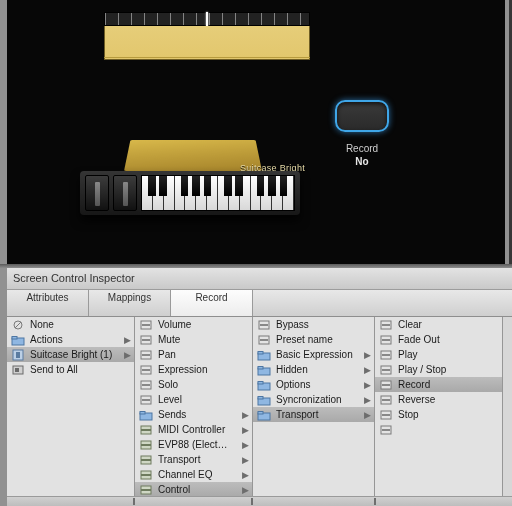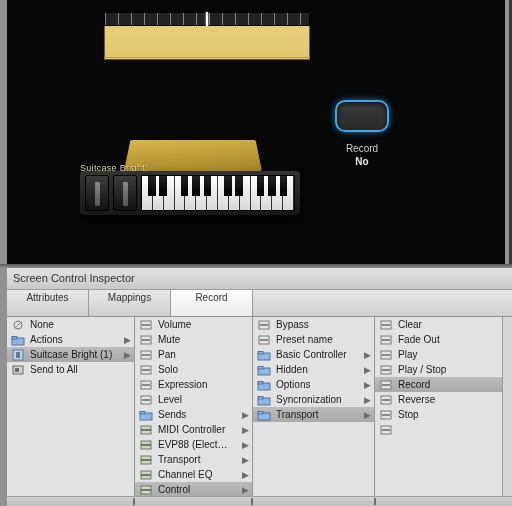--- a/index.html
+++ b/index.html
@@ -19,21 +19,21 @@
 
 
 .record-widget{position:absolute;left:325px;top:100px;width:60px;text-align:center}
 .rec-btn{width:54px;height:32px;border-radius:10px;margin:0 auto 10px auto;background:linear-gradient(#3a3a3a,#2a2a2a);border:2px solid #3fa6e8;box-shadow:0 0 6px #2a6da3,inset 0 2px 4px rgba(0,0,0,.7)}
 .rec-label{color:#cfcfcf;font-size:10px;line-height:13px}
 .rec-label b{display:block;font-weight:bold;color:#e7e7e7}
 
 
 .kbd{position:absolute;left:73px;top:125px;width:225px}
 .kbd-top{margin:0 auto;width:138px;height:46px;background:linear-gradient(175deg,#d8b84a,#a5832a);transform:perspective(300px) rotateX(42deg);transform-origin:bottom;border-radius:2px}
-.kbd-label{position:absolute;left:0;right:0;top:38px;text-align:left;font-size:9px;color:#e9ddaa;text-shadow:0 1px 1px #000;letter-spacing:.3px}
+.kbd-label{position:absolute;left:0;right:0;top:38px;text-align:right;font-size:9px;color:#e9ddaa;text-shadow:0 1px 1px #000;letter-spacing:.3px}
 .kbd-body{position:relative;width:220px;height:44px;background:linear-gradient(#353535,#171717);border-radius:4px;box-shadow:0 6px 10px rgba(0,0,0,.8);padding:4px 5px;display:flex;gap:4px}
 .knob-slot{width:24px;height:36px;background:linear-gradient(#3c3c3c,#111);border:1px solid #000;border-radius:2px;position:relative}
 .knob-slot::after{content:"";position:absolute;left:9px;top:6px;width:5px;height:24px;background:linear-gradient(#888,#555);border-radius:1px}
 .keys{flex:1;background:#111;display:flex;position:relative;border:1px solid #000}
 .wkey{flex:1;background:linear-gradient(#fff,#d8d8d8);border-right:1px solid #333}
 .wkey:last-child{border-right:none}
 .bkeys{position:absolute;top:0;left:0;right:0;height:58%;pointer-events:none}
 .bkey{position:absolute;top:0;width:5%;height:100%;background:linear-gradient(#222,#000)}
 
 
@@ -203,30 +203,30 @@
             </span>
             <span class="txt">Pan</span>
           </div>
           <div class="row">
             <span class="icn">
               <svg width="14" height="12" viewBox="0 0 14 12">
                 <rect x="2" y="2" width="10" height="8" fill="#e4e4e4" stroke="#7a7a7a"></rect>
                 <rect x="3" y="5" width="8" height="2" fill="#888"></rect>
               </svg>
             </span>
+            <span class="txt">Expression</span>
+          </div>
+          <div class="row">
+            <span class="icn">
+              <svg width="14" height="12" viewBox="0 0 14 12">
+                <rect x="2" y="2" width="10" height="8" fill="#e4e4e4" stroke="#7a7a7a"></rect>
+                <rect x="3" y="5" width="8" height="2" fill="#888"></rect>
+              </svg>
+            </span>
             <span class="txt">Solo</span>
-          </div>
-          <div class="row">
-            <span class="icn">
-              <svg width="14" height="12" viewBox="0 0 14 12">
-                <rect x="2" y="2" width="10" height="8" fill="#e4e4e4" stroke="#7a7a7a"></rect>
-                <rect x="3" y="5" width="8" height="2" fill="#888"></rect>
-              </svg>
-            </span>
-            <span class="txt">Expression</span>
           </div>
           <div class="row">
             <span class="icn">
               <svg width="14" height="12" viewBox="0 0 14 12">
                 <rect x="2" y="2" width="10" height="8" fill="#e4e4e4" stroke="#7a7a7a"></rect>
                 <rect x="3" y="5" width="8" height="2" fill="#888"></rect>
               </svg>
             </span>
             <span class="txt">Level</span>
           </div>
@@ -310,21 +310,21 @@
             </span>
             <span class="txt">Preset name</span>
           </div>
           <div class="row">
             <span class="icn">
               <svg width="14" height="12" viewBox="0 0 14 12">
                 <rect x="1" y="4" width="12" height="7" fill="#8fb7e2" stroke="#4d76a3"></rect>
                 <rect x="1" y="2.5" width="5" height="2.5" fill="#8fb7e2" stroke="#4d76a3"></rect>
               </svg>
             </span>
-            <span class="txt">Basic Controller</span>
+            <span class="txt">Basic Expression</span>
             <span class="arrow">▶</span>
           </div>
           <div class="row">
             <span class="icn">
               <svg width="14" height="12" viewBox="0 0 14 12">
                 <rect x="1" y="4" width="12" height="7" fill="#8fb7e2" stroke="#4d76a3"></rect>
                 <rect x="1" y="2.5" width="5" height="2.5" fill="#8fb7e2" stroke="#4d76a3"></rect>
               </svg>
             </span>
             <span class="txt">Hidden</span>

